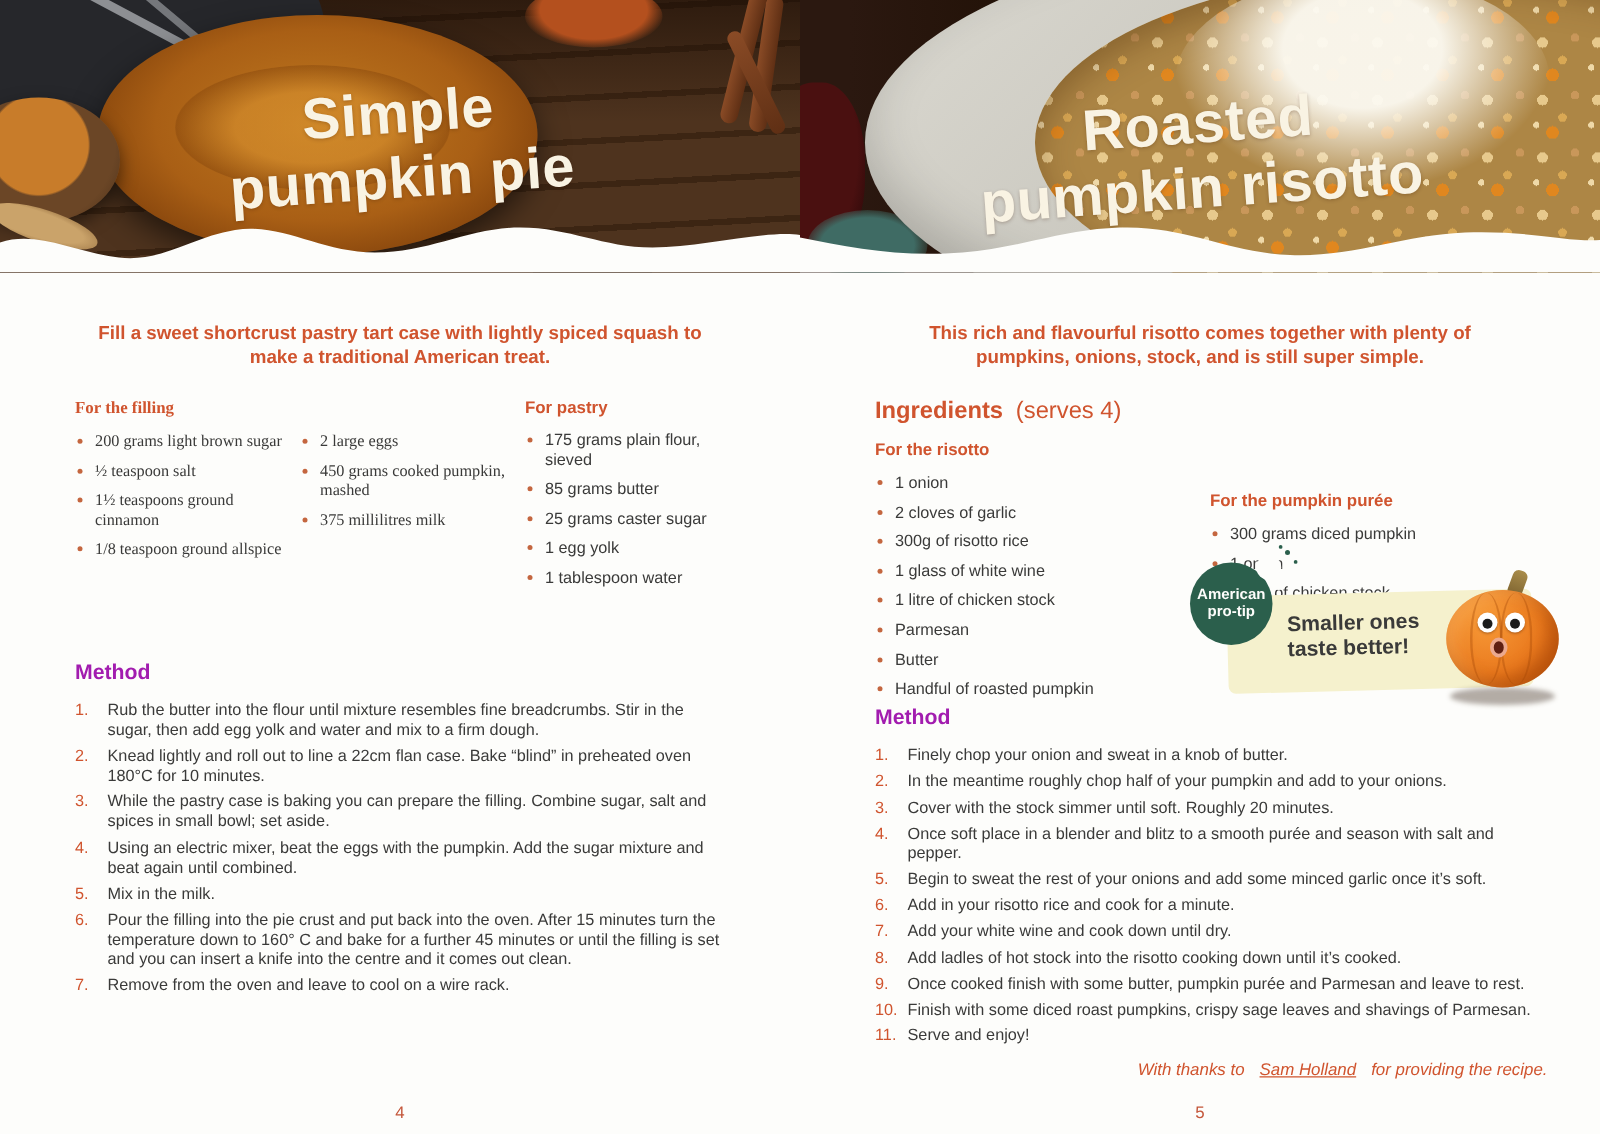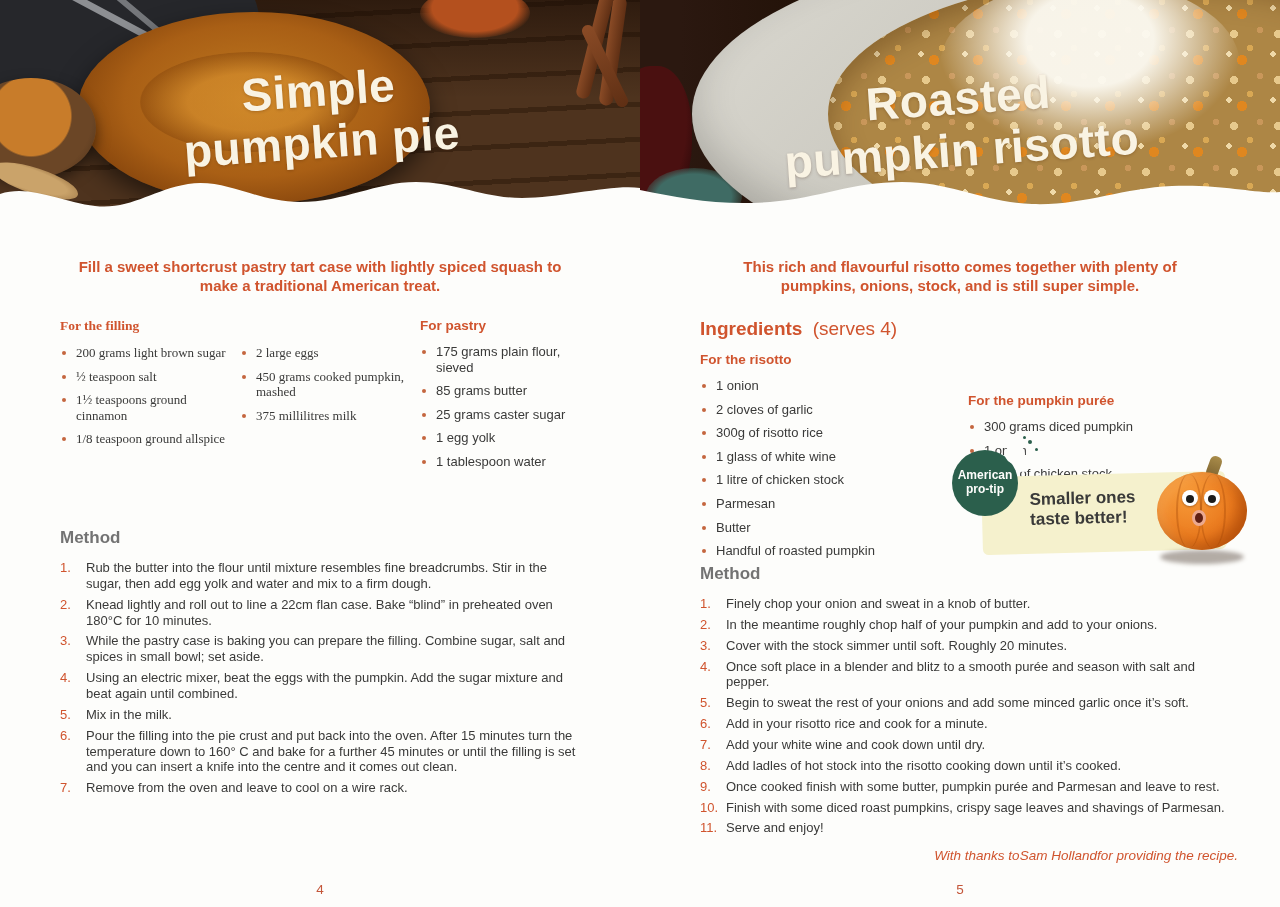--- a/index.html
+++ b/index.html
@@ -97,21 +97,21 @@
 
   .w-filling { width:360px;font-family:Liberation Serif, serif; }
   .w-filling .ing-col { width:180px; padding-right:14px; }
   .w-pastry { width:170px; }
   .w-risotto { width:268px; }
   .w-puree { width:250px;margin-top:41px; }
 
   .method-block { position:absolute; left:60px; }
   .page-left  .method-block { top:310px; width:516px; }
   .page-right .method-block { top:346px; width:530px; }
-  .method-heading { color:#737373; font-weight:700; font-size:17px; margin-bottom:12px; }
+  .method-heading { color:#a21caf; font-weight:700; font-size:17px; margin-bottom:12px; }
   ol.method-list { list-style:none; counter-reset:step; }
   ol.method-list li { counter-increment:step; position:relative; padding-left:26px;
     font-size:13px; line-height:1.22; margin-bottom:5px; }
   ol.method-list li::before { content:counter(step) "."; position:absolute; left:0; top:0;
     color:#d0542e; }
 
   
   .protip { position:absolute; top:232px; left:316px; width:290px; height:120px; }
   .protip-box { position:absolute; left:26px; top:24px; width:244px; height:78px;
     background:#f5f1cd; border-radius:6px; transform:rotate(-1.5deg); }
@@ -140,21 +140,21 @@
   .pk-ridge.r1 { left:20px; } .pk-ridge.r2 { left:44px; }
   .pk-eye { position:absolute; top:28px; width:16px; height:16px; border-radius:50%; background:#fff;
     box-shadow:0 1px 2px rgba(80,30,0,.4); }
   .pk-eye.left { left:26px; } .pk-eye.right { left:48px; }
   .pk-pupil { position:absolute; left:4px; top:5px; width:8px; height:8px; border-radius:50%; background:#1c1c1c; }
   .pk-mouth { position:absolute; left:36px; top:48px; width:14px; height:16px; border-radius:50%;
     background:#5f1f12; border:3px solid #eba98f; }
 
   
   .credit { position:absolute; right:42px; top:630px; font-style:italic; font-size:13.5px; color:#d0542e; }
-  .credit .link { margin:0 0; cursor:pointer; }
+  .credit .link { text-decoration:underline; margin:0 12px; cursor:pointer; }
   .pagenum { position:absolute; bottom:10px; left:0; width:100%; text-align:center;
     color:#c4563a; font-size:13.5px; }
 </style>
 </head>
 <body>
 
 <div class="spread">
 
   <div class="hero hero-left">
     <div class="decor plate"></div>

